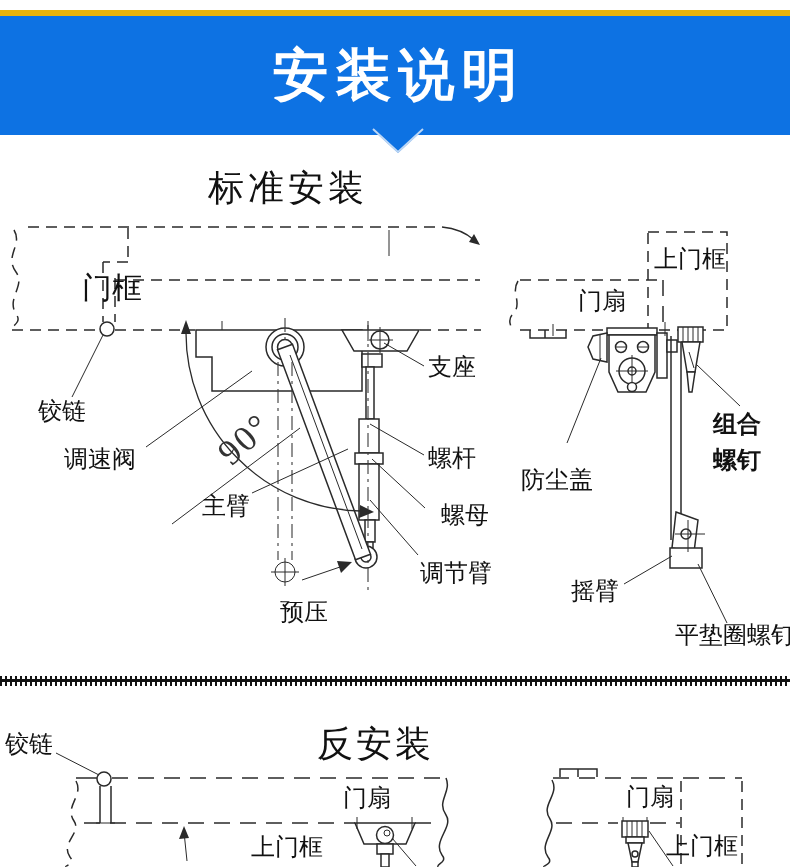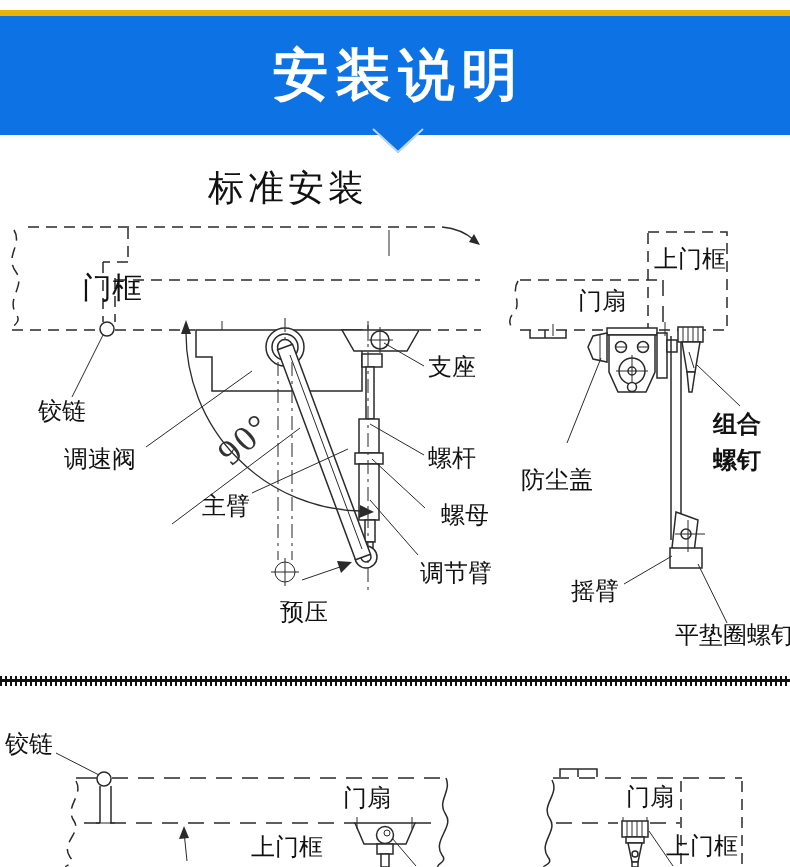--- a/index.html
+++ b/index.html
@@ -40,20 +40,21 @@
 
   <div class="banner">
     <div class="banner-title">安装说明</div>
   </div>
   <svg class="banner-tri" width="790" height="160" viewBox="0 0 790 160">
     <polygon points="371,128 425,128 398,153" fill="#0d72e3"></polygon>
     <path d="M373,129 L398,152 L423,129" fill="none" stroke="#bdd7f5" stroke-width="2"></path>
   </svg>
 
   <div class="sec-title" style="left:208px;top:164px;">标准安装</div>
+  <div class="sec-title" style="left:317px;top:720px;letter-spacing:3px;">反安装</div>
 
   <svg id="art" width="790" height="867" viewBox="0 0 790 867">
 
     <g>
       <path class="s d" d="M28,227 H442"></path>
       <path class="s" d="M442,227 Q462,229 474,240"></path>
       <polygon class="ah" points="480,245 469,242 474,234"></polygon>
       <path class="s d" d="M14,230 C23,245 4,256 16,272 C26,286 6,298 16,314 C23,323 10,326 12,330"></path>
       <path class="s d" d="M128,228 V262 M128,262 H103 M103,262 V322"></path>
       <path class="s d" d="M12,330 H99"></path>

